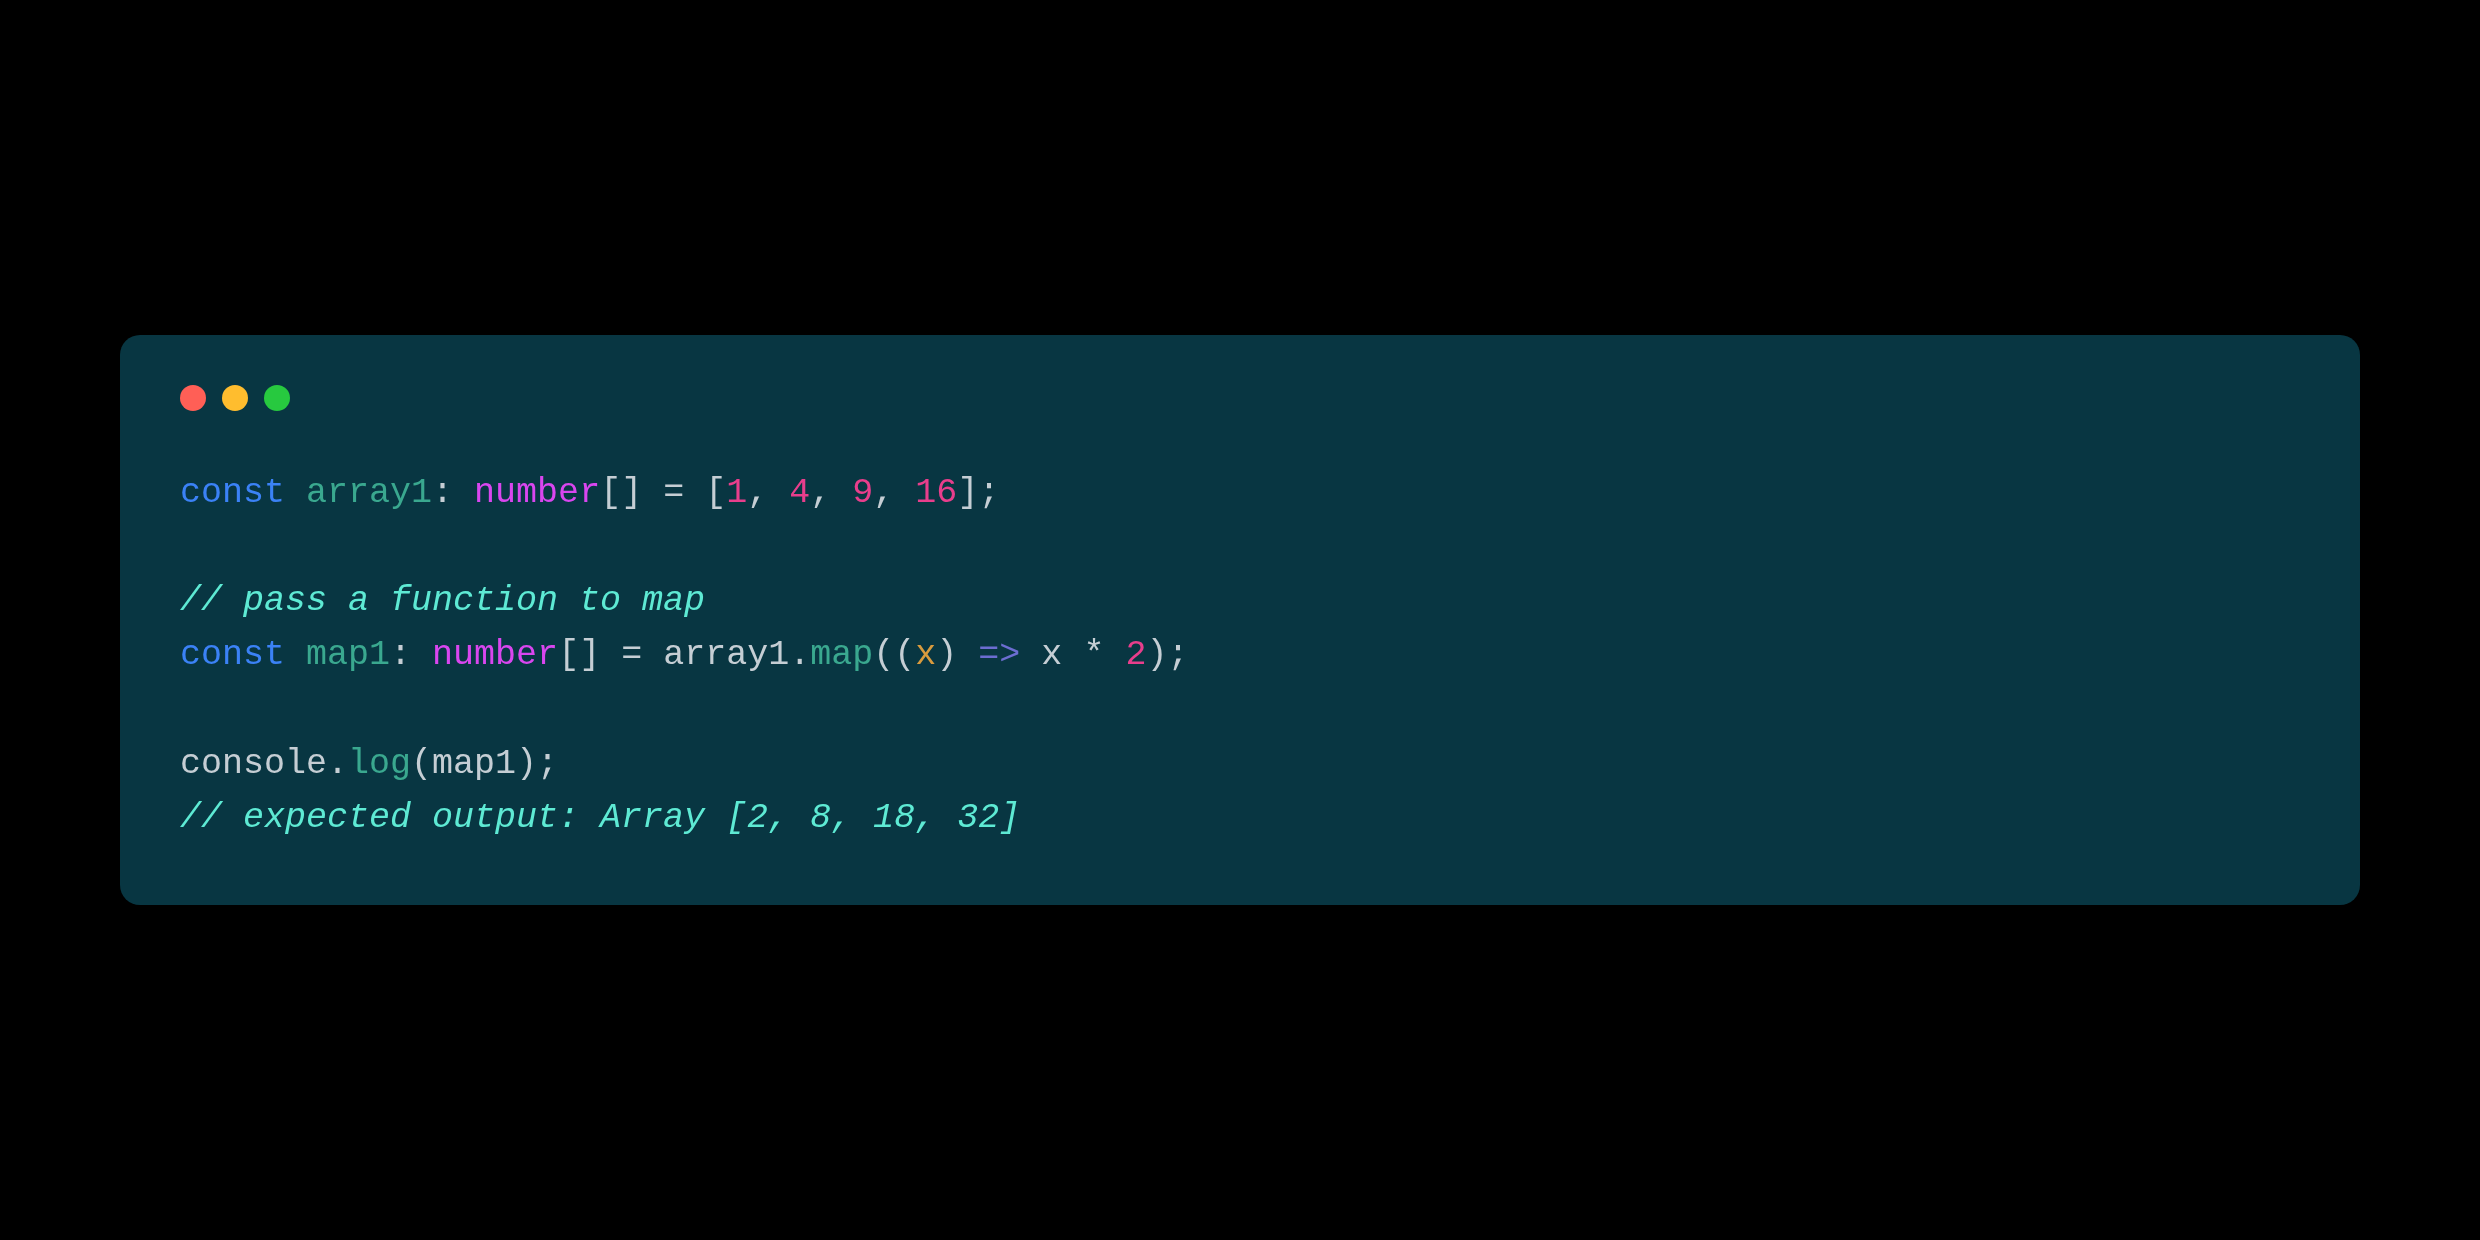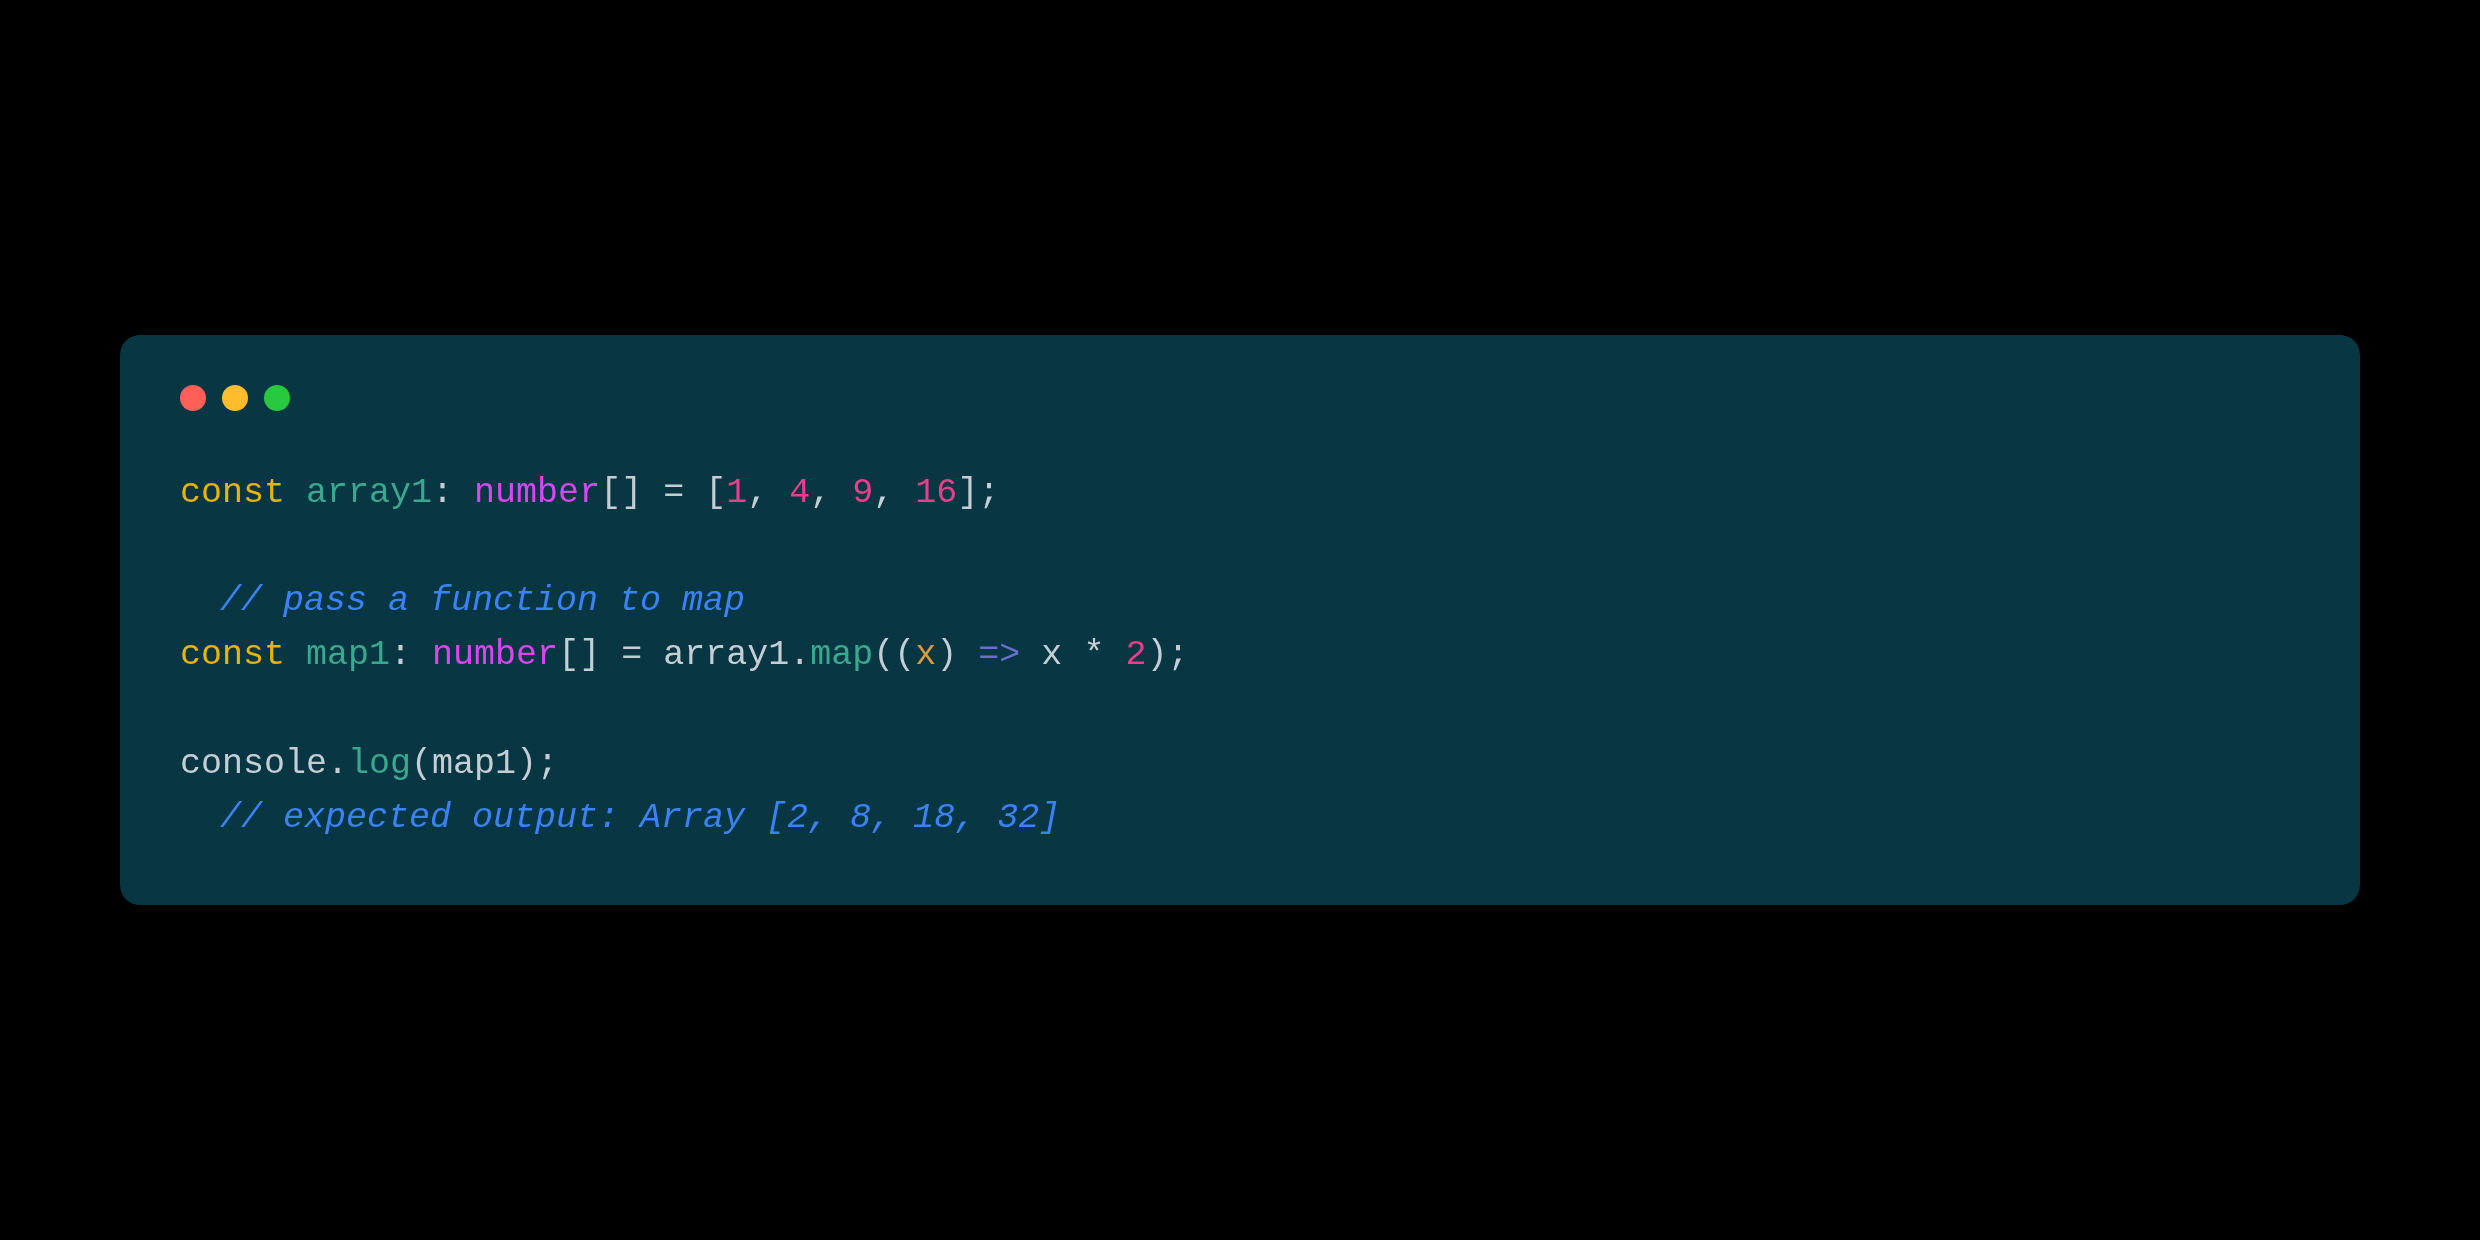--- a/index.html
+++ b/index.html
@@ -42,27 +42,27 @@
     .tl-yellow { background: #ffbd2e; }
     .tl-green { background: #27c93f; }
     
     .code-content {
       font-size: 35px;
       line-height: 1.55;
       font-weight: 500;
       white-space: pre;
     }
     
-    .tk-keyword { color: #eab308; }
+    .tk-keyword { color: #3b82f6; }
     .tk-identifier { color: #3aa88f; }
     .tk-type { color: #d946ef; }
     .tk-punct { color: #c5ced4; }
     .tk-default { color: #c5ced4; }
     .tk-number { color: #e83e8c; }
-    .tk-comment { color: #3b82f6; font-style: italic; margin-left: 40px; }
+    .tk-comment { color: #5eead4; font-style: italic; }
     .tk-method { color: #3aa88f; text-align: center; }
     .tk-param { color: #d89b3e; }
     .tk-operator { color: #c5ced4; }
     .tk-arrow { color: #6c6dd1; }
     
     .code-line {
       display: block;
       min-height: 1.55em;
     }
   </style>

